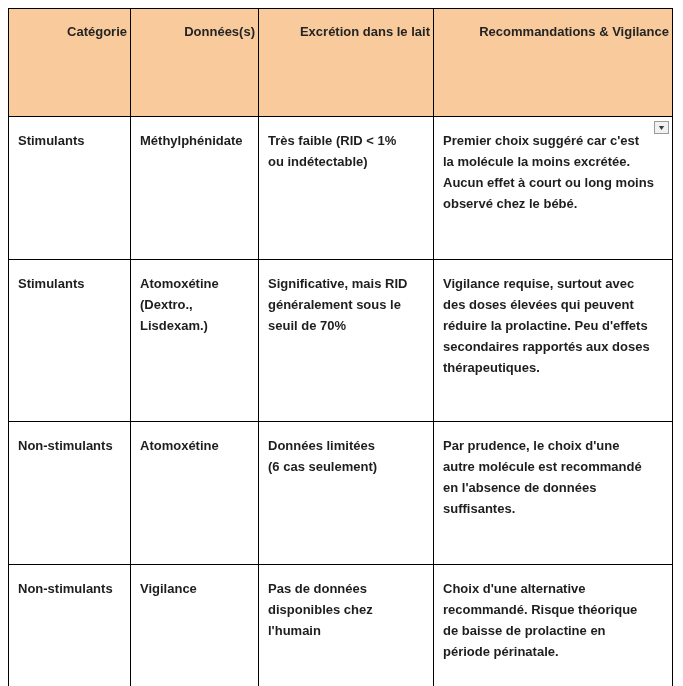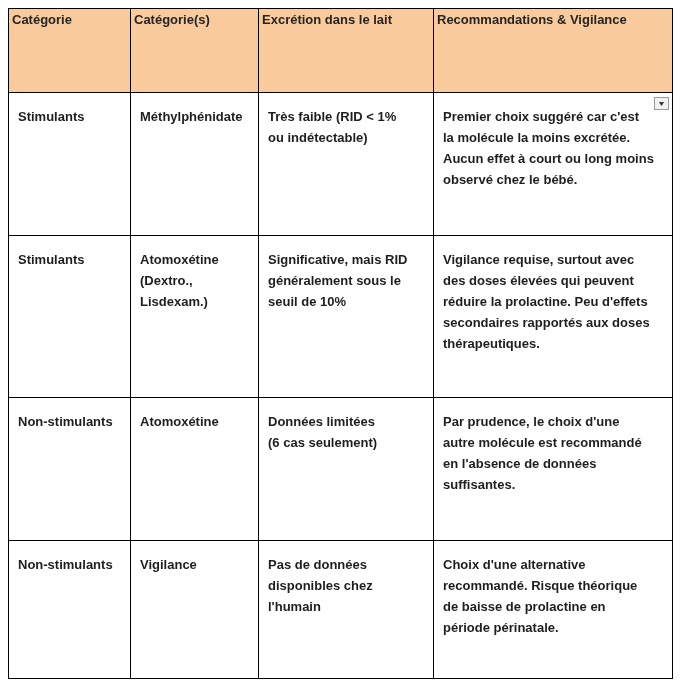--- a/index.html
+++ b/index.html
@@ -29,24 +29,24 @@
     vertical-align: top;
     font-weight: 700;
     font-size: 13px;
     line-height: 21px;
     color: #1e1e1e;
     white-space: pre-line;
     overflow: hidden;
   }
   .med-table thead th {
     background: #F9CB9C;
-    text-align: left;
+    text-align: right;
     color: #242424;
-    height: 84px;
-    padding: 2px 3px 0 3px;
+    height: 108px;
+    padding: 14px 3px 0 3px;
     line-height: 17px;
   }
   .med-table tbody td {
     padding: 13px 2px 0 9px;
     text-align: left;
   }
   tr.row-1 td { height: 143px; }
   tr.row-2 td { height: 162px; }
   tr.row-3 td { height: 143px; }
   tr.row-4 td { height: 138px; }
@@ -79,21 +79,21 @@
   <table class="med-table">
     <colgroup>
       <col class="c1">
         <col class="c2">
         <col class="c3">
         <col class="c4">
     </colgroup>
     <thead>
       <tr>
         <th>Catégorie</th>
-        <th>Catégorie(s)</th>
+        <th>Données(s)</th>
         <th>Excrétion dans le lait</th>
         <th>Recommandations &amp; Vigilance</th>
       </tr>
     </thead>
     <tbody>
       <tr class="row-1">
         <td>Stimulants</td>
         <td>Méthylphénidate</td>
         <td>Très faible (RID &lt; 1%
 ou indétectable)</td>
@@ -102,21 +102,21 @@
 Aucun effet à court ou long moins
 observé chez le bébé.</span><button class="dropdown-btn"><span class="tri">▼</span></button></td>
       </tr>
       <tr class="row-2">
         <td>Stimulants</td>
         <td>Atomoxétine
 (Dextro.,
 Lisdexam.)</td>
         <td>Significative, mais RID
 généralement sous le
-seuil de 10%</td>
+seuil de 70%</td>
         <td>Vigilance requise, surtout avec
 des doses élevées qui peuvent
 réduire la prolactine. Peu d'effets
 secondaires rapportés aux doses
 thérapeutiques.</td>
       </tr>
       <tr class="row-3">
         <td>Non-stimulants</td>
         <td>Atomoxétine</td>
         <td>Données limitées

